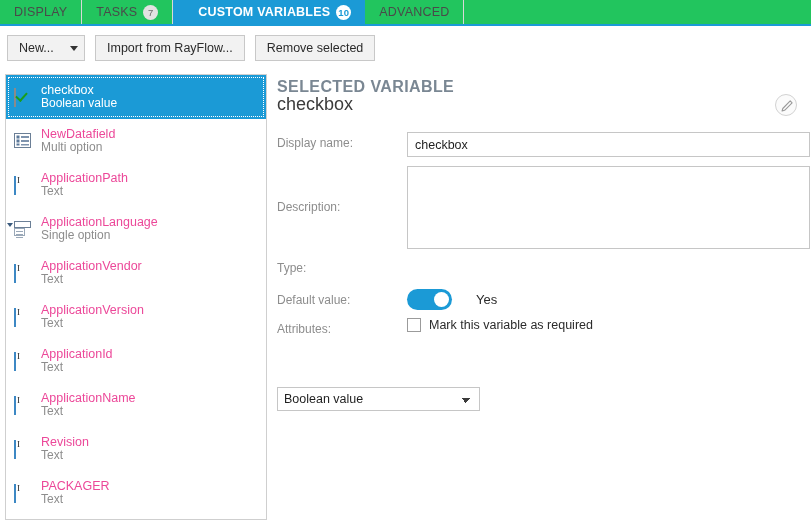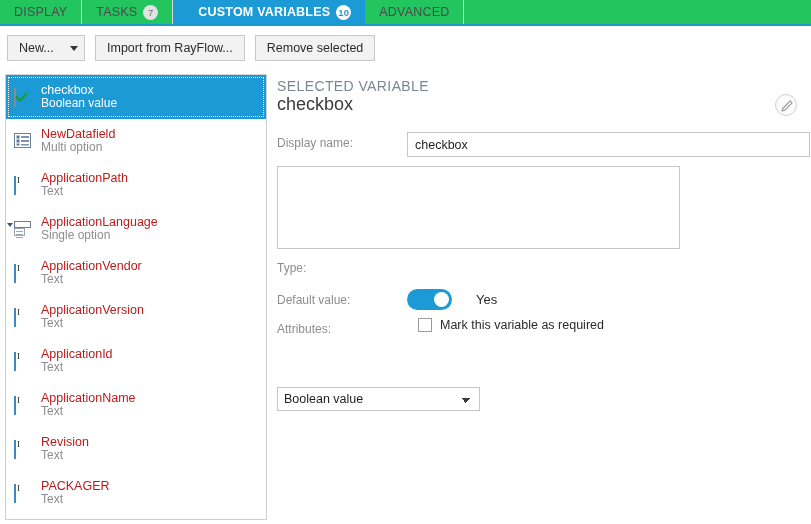--- a/index.html
+++ b/index.html
@@ -91,21 +91,21 @@
     padding-left: 8px;
     gap: 9px;
     cursor: pointer;
   }
   .litem.selected {
     background: #1b9ad6;
     outline: 1px dotted #ffffff;
     outline-offset: -3px;
   }
   .litem .txt { display: flex; flex-direction: column; line-height: 1.15; }
-  .litem .name { font-size: 12.5px; color: #b91c1c; }
+  .litem .name { font-size: 12.5px; color: #ec4899; }
   .litem .sub  { font-size: 12px; color: #8d8d8d; }
   .litem.selected .name, .litem.selected .sub { color: #ffffff; }
 
   .ico { width: 18px; height: 16px; position: relative; flex: 0 0 18px; }
 
   
   .ico-check {
     width: 15px; height: 15px; border: 1px solid #8a8a8a; background: #fff;
     position: relative;
   }
@@ -142,21 +142,21 @@
   }
   .ico-single .body i {
     display: block; height: 1px; background: #9aa8b8; margin: 2px 1px 0 1px;
   }
 
   
   .detail { position: absolute; left: 277px; top: 74px; width: 534px; height: 450px; }
 
   .sel-label {
     position: absolute; left: 0; top: 4px;
-    font-size: 14px; font-weight: normal; color: #7a8793;
+    font-size: 16px; font-weight: bold; color: #7a8793;
     letter-spacing: .4px;
   }
   .sel-name {
     position: absolute; left: 0; top: 20px;
     font-size: 18px; color: #3b3b3b; font-weight: normal;
   }
   .edit-circle {
     position: absolute; left: 498px; top: 20px;
     width: 22px; height: 22px; border-radius: 50%;
     border: 1px solid #d2d2d2; background: #fbfbfb;
@@ -209,21 +209,21 @@
     width: 45px; height: 21px; border-radius: 11px;
     background: #1b9ad6; position: relative; cursor: pointer;
   }
   .toggle .knob {
     position: absolute; top: 3px; left: 27px;
     width: 15px; height: 15px; border-radius: 50%;
     background: #ffffff;
   }
   .toggle-text { font-size: 13px; color: #2b2b2b; }
 
-  .cb-wrap { display: flex; align-items: center; gap: 8px; margin-left: 11px; }
+  .cb-wrap { display: flex; align-items: center; gap: 8px; }
   .cbox {
     width: 14px; height: 14px;
     border: 1px solid #9b9b9b; background: #fff; cursor: pointer;
   }
   .cb-text { font-size: 12.5px; color: #2b2b2b; }
 </style>
 </head>
 <body>
 
 <div class="tabbar">
@@ -352,20 +352,21 @@
   </div>
 
   <div class="row" style="top:58px;">
     <div class="flabel">Display name:</div>
     <div class="ctrl">
       <input class="input" type="text" value="checkbox" style="">
     </div>
   </div>
 
   <div class="row" style="top:92px;">
+    <div class="flabel" style="padding-top:34px;">Description:</div>
     <div class="ctrl">
       <textarea class="textarea" style=""></textarea>
     </div>
   </div>
 
   <div class="row" style="top:183px;flex-direction:column;">
     <div class="flabel">Type:</div>
     <div class="ctrl">
       <select class="select" id="type-select"><option>Boolean value</option><option>Text</option><option>Multi option</option><option>Single option</option></select>
     </div>

